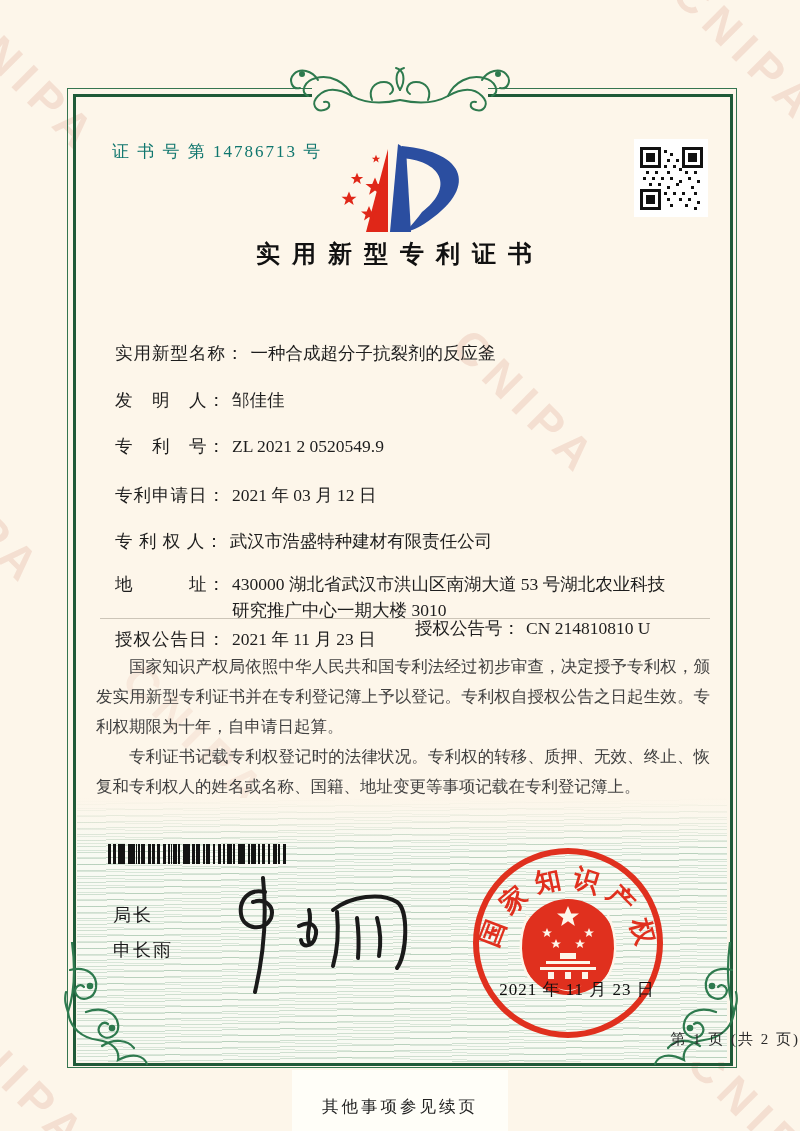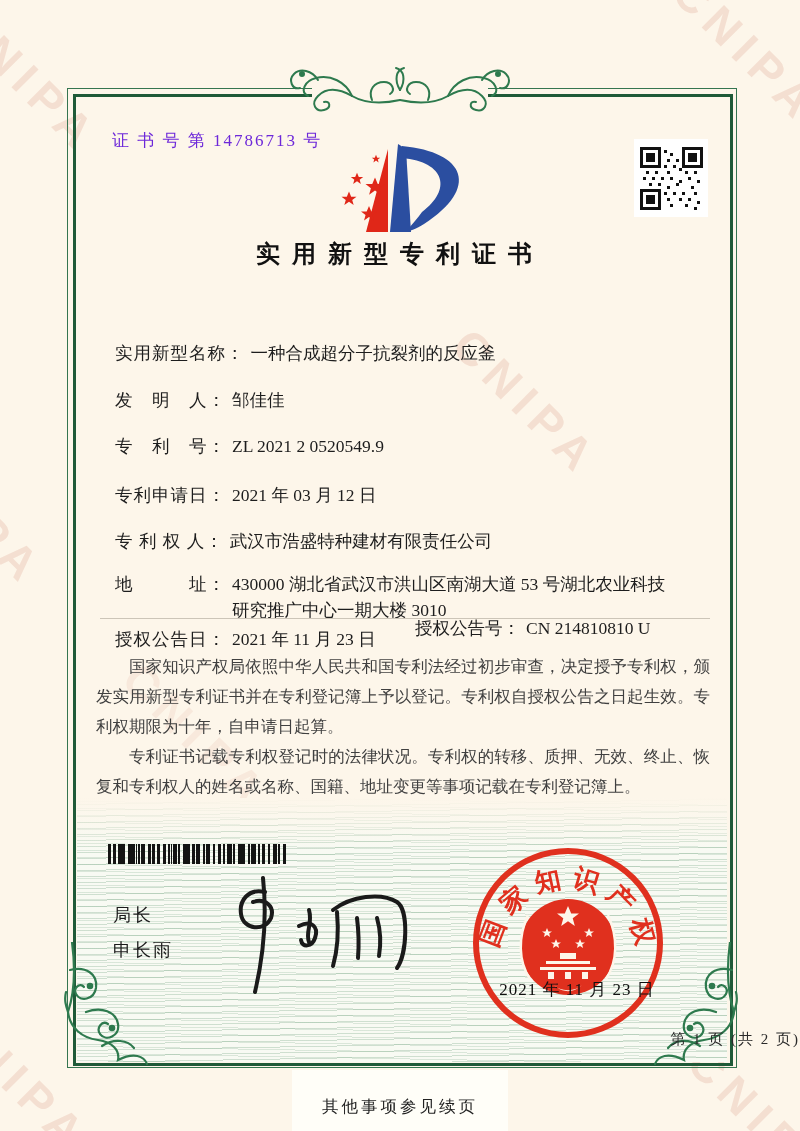--- a/index.html
+++ b/index.html
@@ -8,21 +8,21 @@
   .wm{position:absolute;font-family:"Liberation Sans","DejaVu Sans",sans-serif;
       font-weight:bold;font-size:46px;letter-spacing:9px;color:rgba(203,122,102,0.18);
       transform:rotate(45deg);transform-origin:left top;white-space:nowrap;user-select:none;}
   .frame-outer{position:absolute;left:67px;top:88px;width:668px;height:978px;border:1px solid #357550;}
   .frame-inner{position:absolute;left:73px;top:94px;width:654px;height:966px;border:3px solid #1f5a38;}
   .guilloche{position:absolute;left:77px;top:798px;width:650px;height:264px;background-color:#f8faf3;
       background-image:
         linear-gradient(180deg,#fdf6ea 0,rgba(253,246,234,0) 52px),
         repeating-linear-gradient(179deg,rgba(110,160,125,.30) 0 1px,rgba(0,0,0,0) 1px 6px),
         repeating-linear-gradient(181deg,rgba(110,160,125,.22) 0 1px,rgba(0,0,0,0) 1px 7px);}
-  .certno{position:absolute;left:112px;top:129px;font-size:17px;letter-spacing:2px;color:#6d28d9;}
+  .certno{position:absolute;left:112px;top:140px;font-size:17px;letter-spacing:2px;color:#0f766e;}
   .qrbox{position:absolute;left:634px;top:139px;width:74px;height:78px;background:#fff;
          display:flex;align-items:center;justify-content:center;}
   .title{position:absolute;left:0;top:238px;width:800px;text-align:center;font-size:24px;
          font-weight:bold;letter-spacing:12px;color:#111;}
   .row{position:absolute;left:115px;font-size:17.5px;color:#1d1d1d;white-space:nowrap;}
   .row .lbl{letter-spacing:1px;margin-top:24px;}
   .row .val{margin-left:6px;}
   .addr2{position:absolute;left:232px;font-size:17.5px;color:#1d1d1d;}
   .divider{position:absolute;left:100px;top:618px;width:610px;height:1px;background:#ccc5b8;}
   .grant2{position:absolute;left:415px;font-size:17.5px;color:#1d1d1d;white-space:nowrap;}

